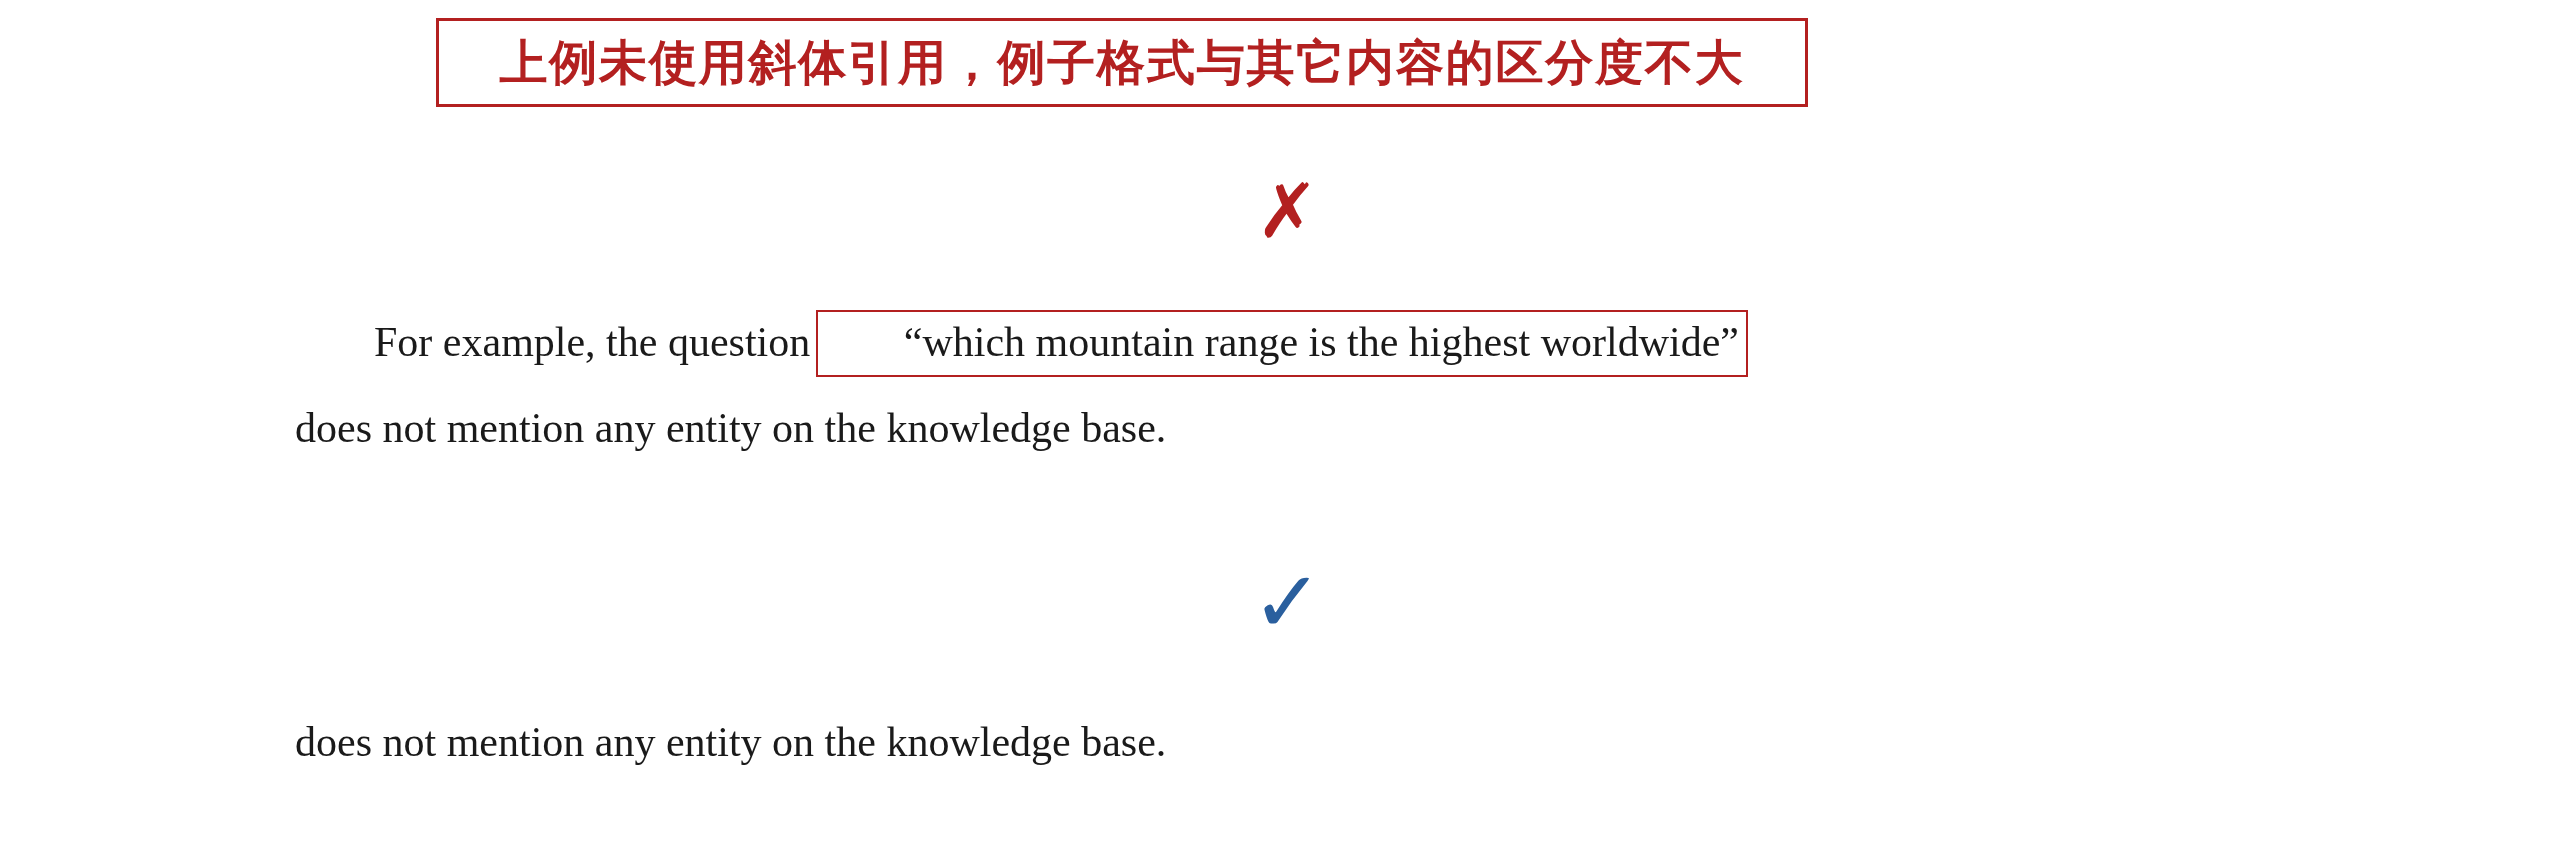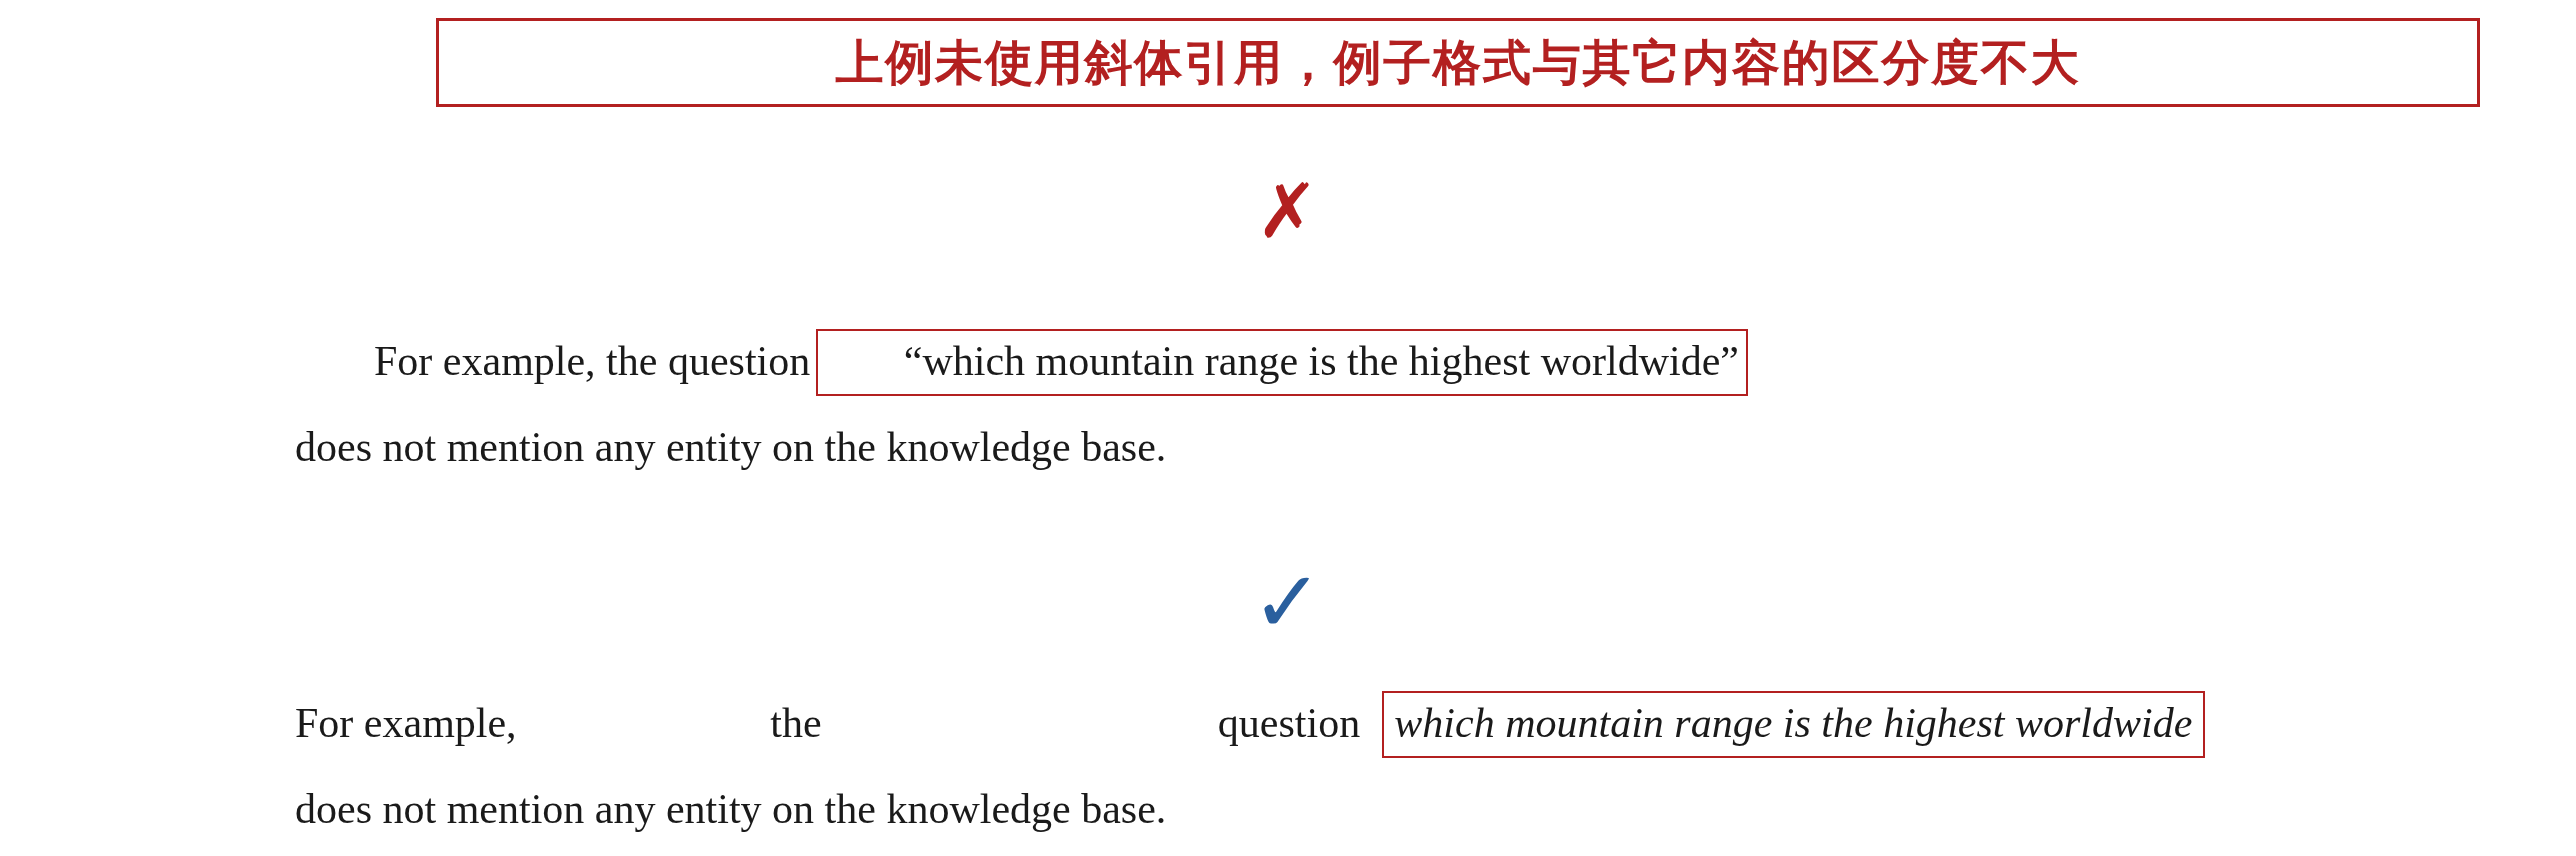--- a/index.html
+++ b/index.html
@@ -20,21 +20,21 @@
     position: relative;
     width: 2576px;
     height: 857px;
   }
 
   
   .banner {
     position: absolute;
     left: 436px;
     top: 18px;
-    width: 2044px;
+    width: 1372px;
     height: 89px;
     box-sizing: border-box;
     border: 3.6px solid #b32020;
     display: flex;
     align-items: center;
     justify-content: center;
   }
   .banner-text {
     font-family: "DejaVu Serif", serif;
     font-weight: bold;
@@ -70,21 +70,21 @@
   }
 
   
   .example {
     position: absolute;
     left: 295px;
     width: 2013px;
     font-size: 42px;
     line-height: 1.38;
   }
-  .example.bad { top: 329px; }
+  .example.bad { top: 310px; }
   .example.good { top: 691px; }
 
   .line {
     display: block;
     white-space: nowrap;
   }
   .line1-bad {
     text-indent: 79px;
   }
   .line1-good {
@@ -136,25 +136,17 @@
   <div class="mark mark-cross">✗</div>
 
   <div class="example bad">
     <span class="line line1-bad"><span>For example, the question</span><span class="quoted-boxed">“which mountain range is the highest worldwide”</span></span>
     <span class="line line2">does not mention any entity on the knowledge base.</span>
   </div>
 
   <div class="mark mark-check">✓</div>
 
   <div class="example good">
-    <span class="line line1-good">
-      <span class="words-good">
-        <span class="lead-good">For example,</span>
-        <span>the</span>
-        <span>question</span>
-      </span>
-      <span class="italic-boxed">which mountain range is the highest worldwide</span>
-    </span>
     <span class="line line2">does not mention any entity on the knowledge base.</span>
   </div>
 
 </div>
 
 
 </body></html>

